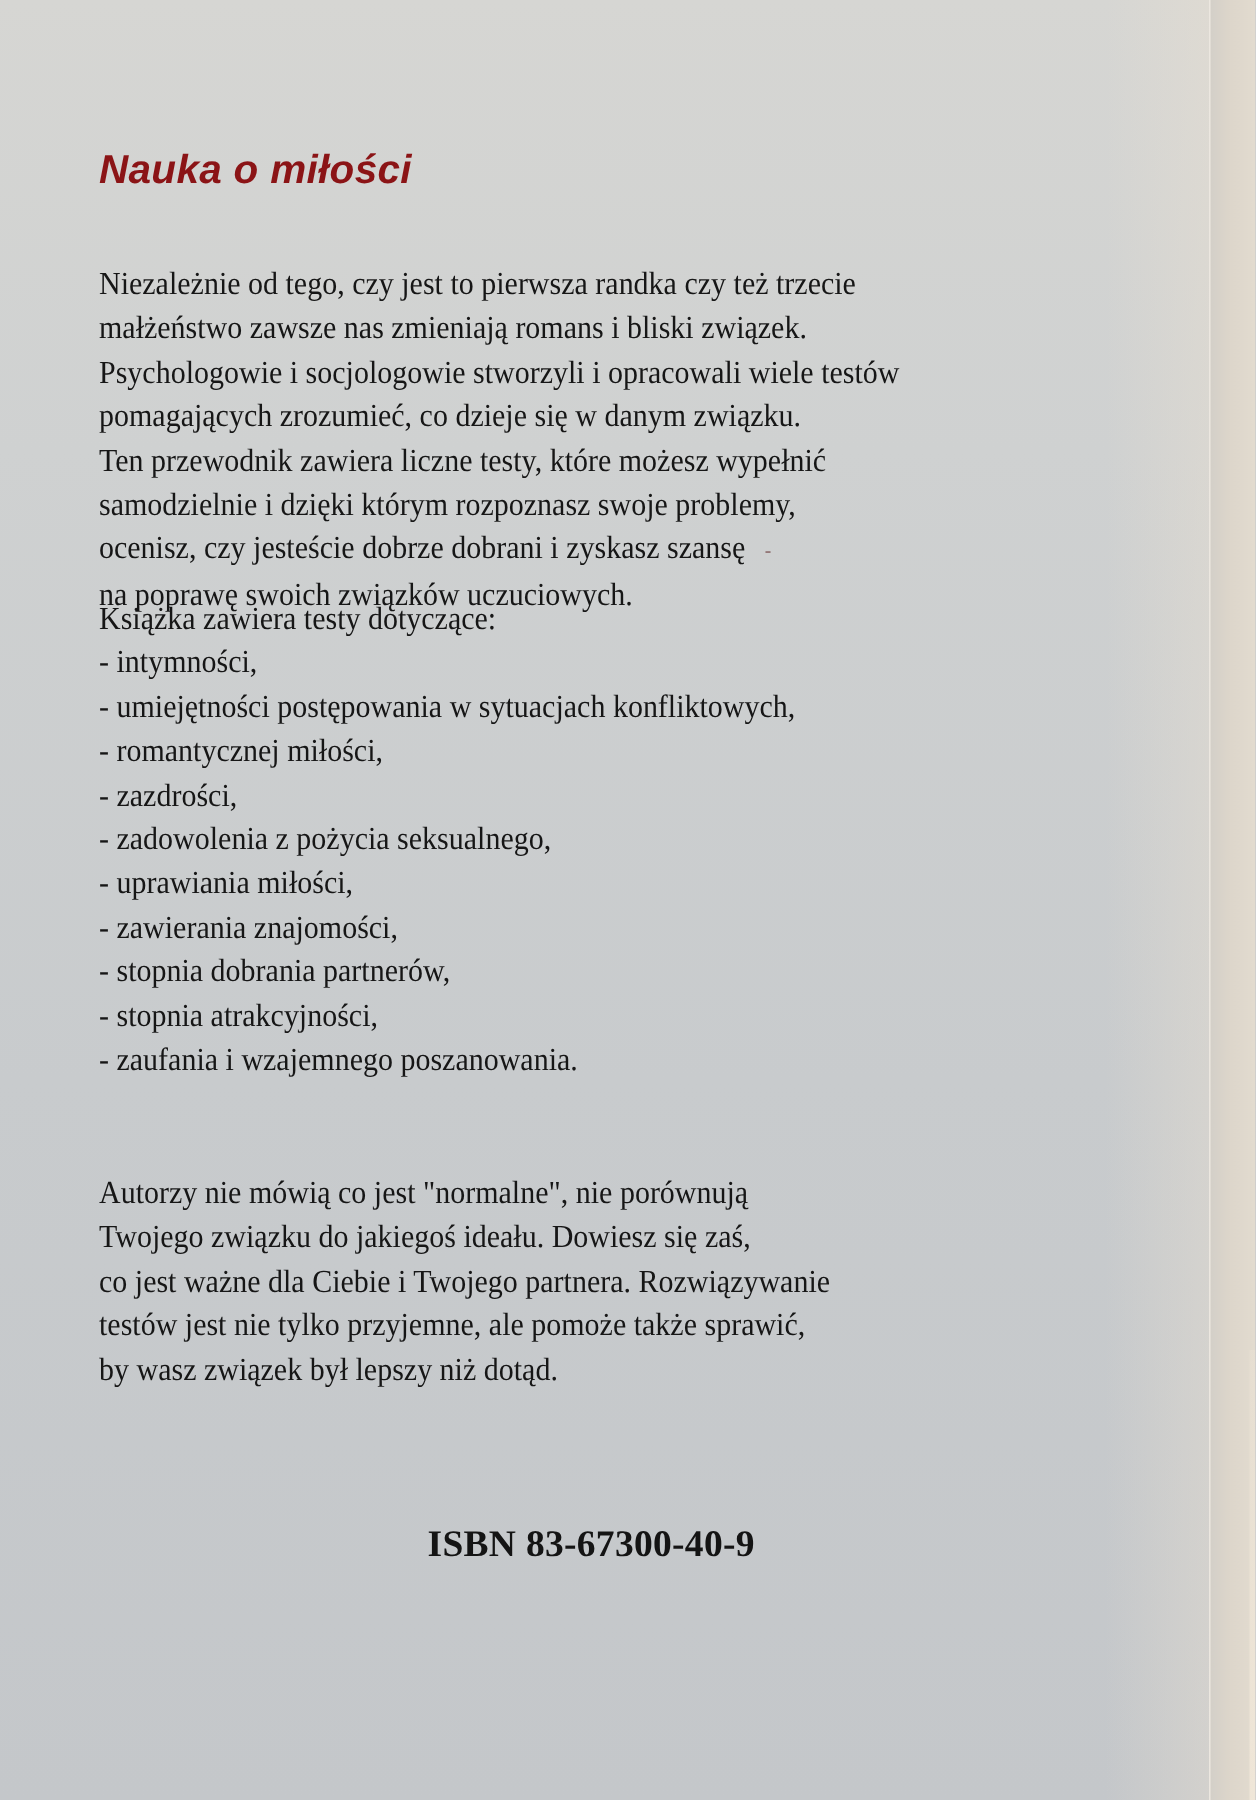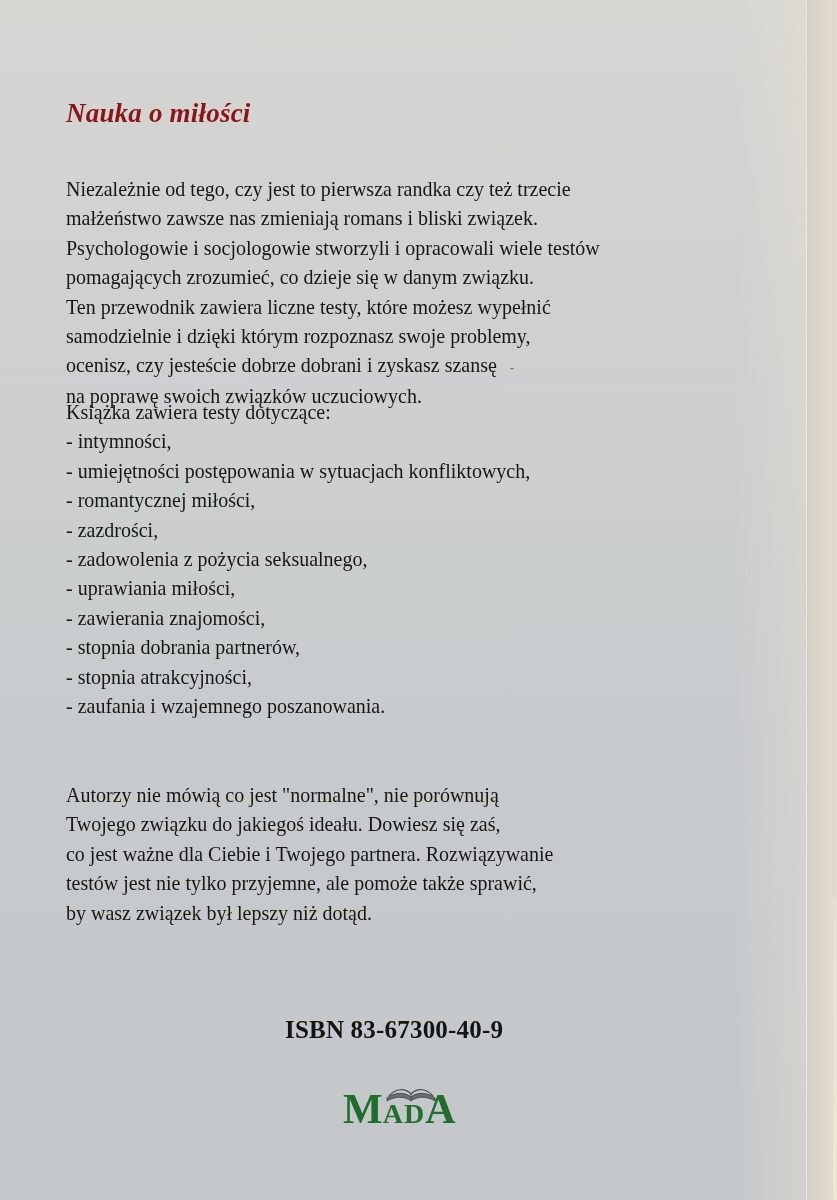--- a/index.html
+++ b/index.html
@@ -37,21 +37,21 @@
       top: 900px;
       right: 0;
       width: 4px;
       height: 300px;
       background: linear-gradient(180deg, rgba(240,230,215,0.3), rgba(245,235,220,0.7));
     }
     .title {
       position: absolute;
       left: 66px;
       top: 98px;
-      font-family: Liberation Serif, serif;
+      font-family: Liberation Sans, sans-serif;
       font-style: italic;
       font-weight: bold;
       font-size: 27px;
       color: #8b1416;
       letter-spacing: 0.2px;
     }
     .text {
       font-family: "Liberation Serif", serif;
       font-size: 21.5px;
       color: #161616;
@@ -147,23 +147,13 @@
   <div class="text para3">
     <span class="line">Autorzy nie mówią co jest "normalne", nie porównują</span>
     <span class="line">Twojego związku do jakiegoś ideału. Dowiesz się zaś,</span>
     <span class="line">co jest ważne dla Ciebie i Twojego partnera. Rozwiązywanie</span>
     <span class="line">testów jest nie tylko przyjemne, ale pomoże także sprawić,</span>
     <span class="line">by wasz związek był lepszy niż dotąd.</span>
   </div>
 
   <div class="isbn">ISBN 83-67300-40-9</div>
 
-  <div class="logo">
-    <svg class="logo-book" viewBox="0 0 52 18">
-      <path d="M2 14 C10 8, 20 8, 26 13 C32 8, 42 8, 50 14 L50 17 C42 12, 32 12, 26 17 C20 12, 10 12, 2 17 Z" fill="#6b6f70" stroke="#3c3f40" stroke-width="0.8"></path>
-      <path d="M4 12 C11 4, 20 4, 26 10 C32 4, 41 4, 48 12" fill="none" stroke="#4a4d4e" stroke-width="1.2"></path>
-      <line x1="26" y1="10" x2="26" y2="16" stroke="#3c3f40" stroke-width="0.8"></line>
-    </svg>
-    <div class="logo-text">
-      <span class="big">M</span><span class="small">A</span><span class="small">D</span><span class="big">A</span>
-    </div>
-  </div>
 </div>
 
 </body></html>

